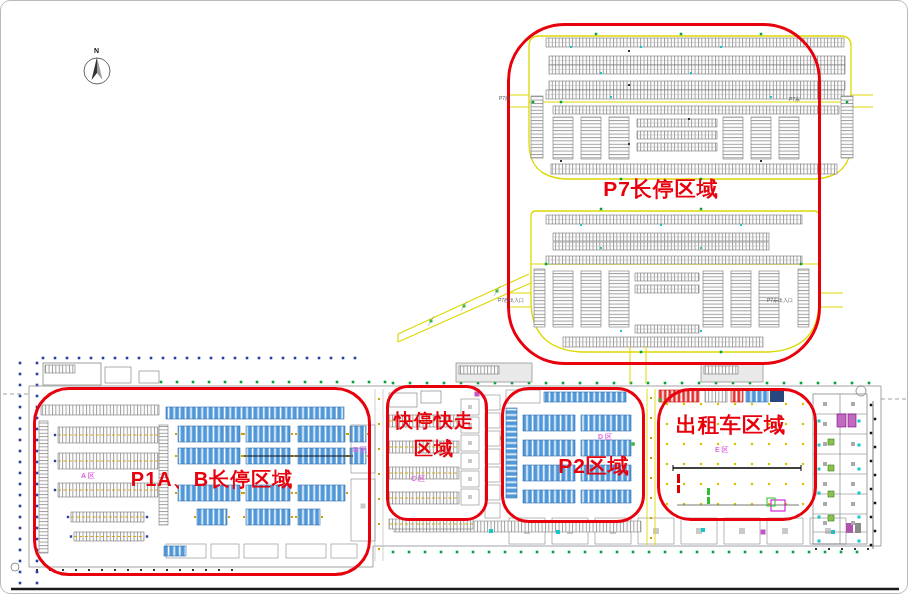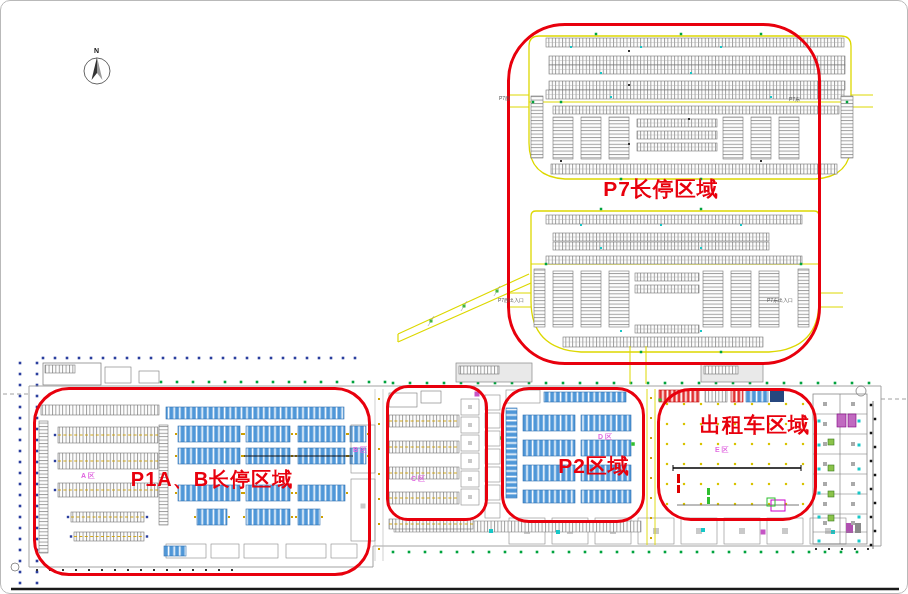--- a/index.html
+++ b/index.html
@@ -662,23 +662,25 @@
 
   <div class="ann" id="ann-p7" style="border-color: rgb(232, 0, 13);"></div>
   <div class="ann" id="ann-p1ab" style="border-color: rgb(232, 0, 13);"></div>
   <div class="ann" id="ann-p1c" style="border-color: rgb(232, 0, 13);"></div>
   <div class="ann" id="ann-p2" style="border-color: rgb(232, 0, 13);"></div>
   <div class="ann" id="ann-taxi" style="border-color: rgb(232, 0, 13);"></div>
 
   <div class="ann-label" id="lbl-p7" style="color: rgb(232, 0, 13);">P7长停区域</div>
   <div class="ann-label" id="lbl-p1ab" style="color: rgb(232, 0, 13);">P1A、B长停区域</div>
   <div class="ann-label" id="lbl-p1c" style="color: rgb(232, 0, 13);">
+    <div>快停快走</div>
+    <div>区域</div>
   </div>
   <div class="ann-label" id="lbl-p2" style="color: rgb(232, 0, 13); padding-left: 20px;">P2区域</div>
-  <div class="ann-label" id="lbl-taxi" style="color: rgb(232, 0, 13); margin-left: 24px;">出租车区域</div>
+  <div class="ann-label" id="lbl-taxi" style="color: rgb(232, 0, 13);">出租车区域</div>
 
   <span class="zone" id="zone-a" style="color: rgb(224, 106, 224);">A 区</span>
   <span class="zone" id="zone-b" style="color: rgb(224, 106, 224);">B 区</span>
   <span class="zone" id="zone-c" style="color: rgb(224, 106, 224);">C 区</span>
   <span class="zone" id="zone-d" style="color: rgb(224, 106, 224);">D 区</span>
   <span class="zone" id="zone-e" style="color: rgb(224, 106, 224);">E 区</span>
 
   <span class="tiny" id="tl-p7w">P7西</span>
   <span class="tiny" id="tl-p7e">P7东</span>
   <span class="tiny" id="tl-p7wg">P7西出入口</span>

